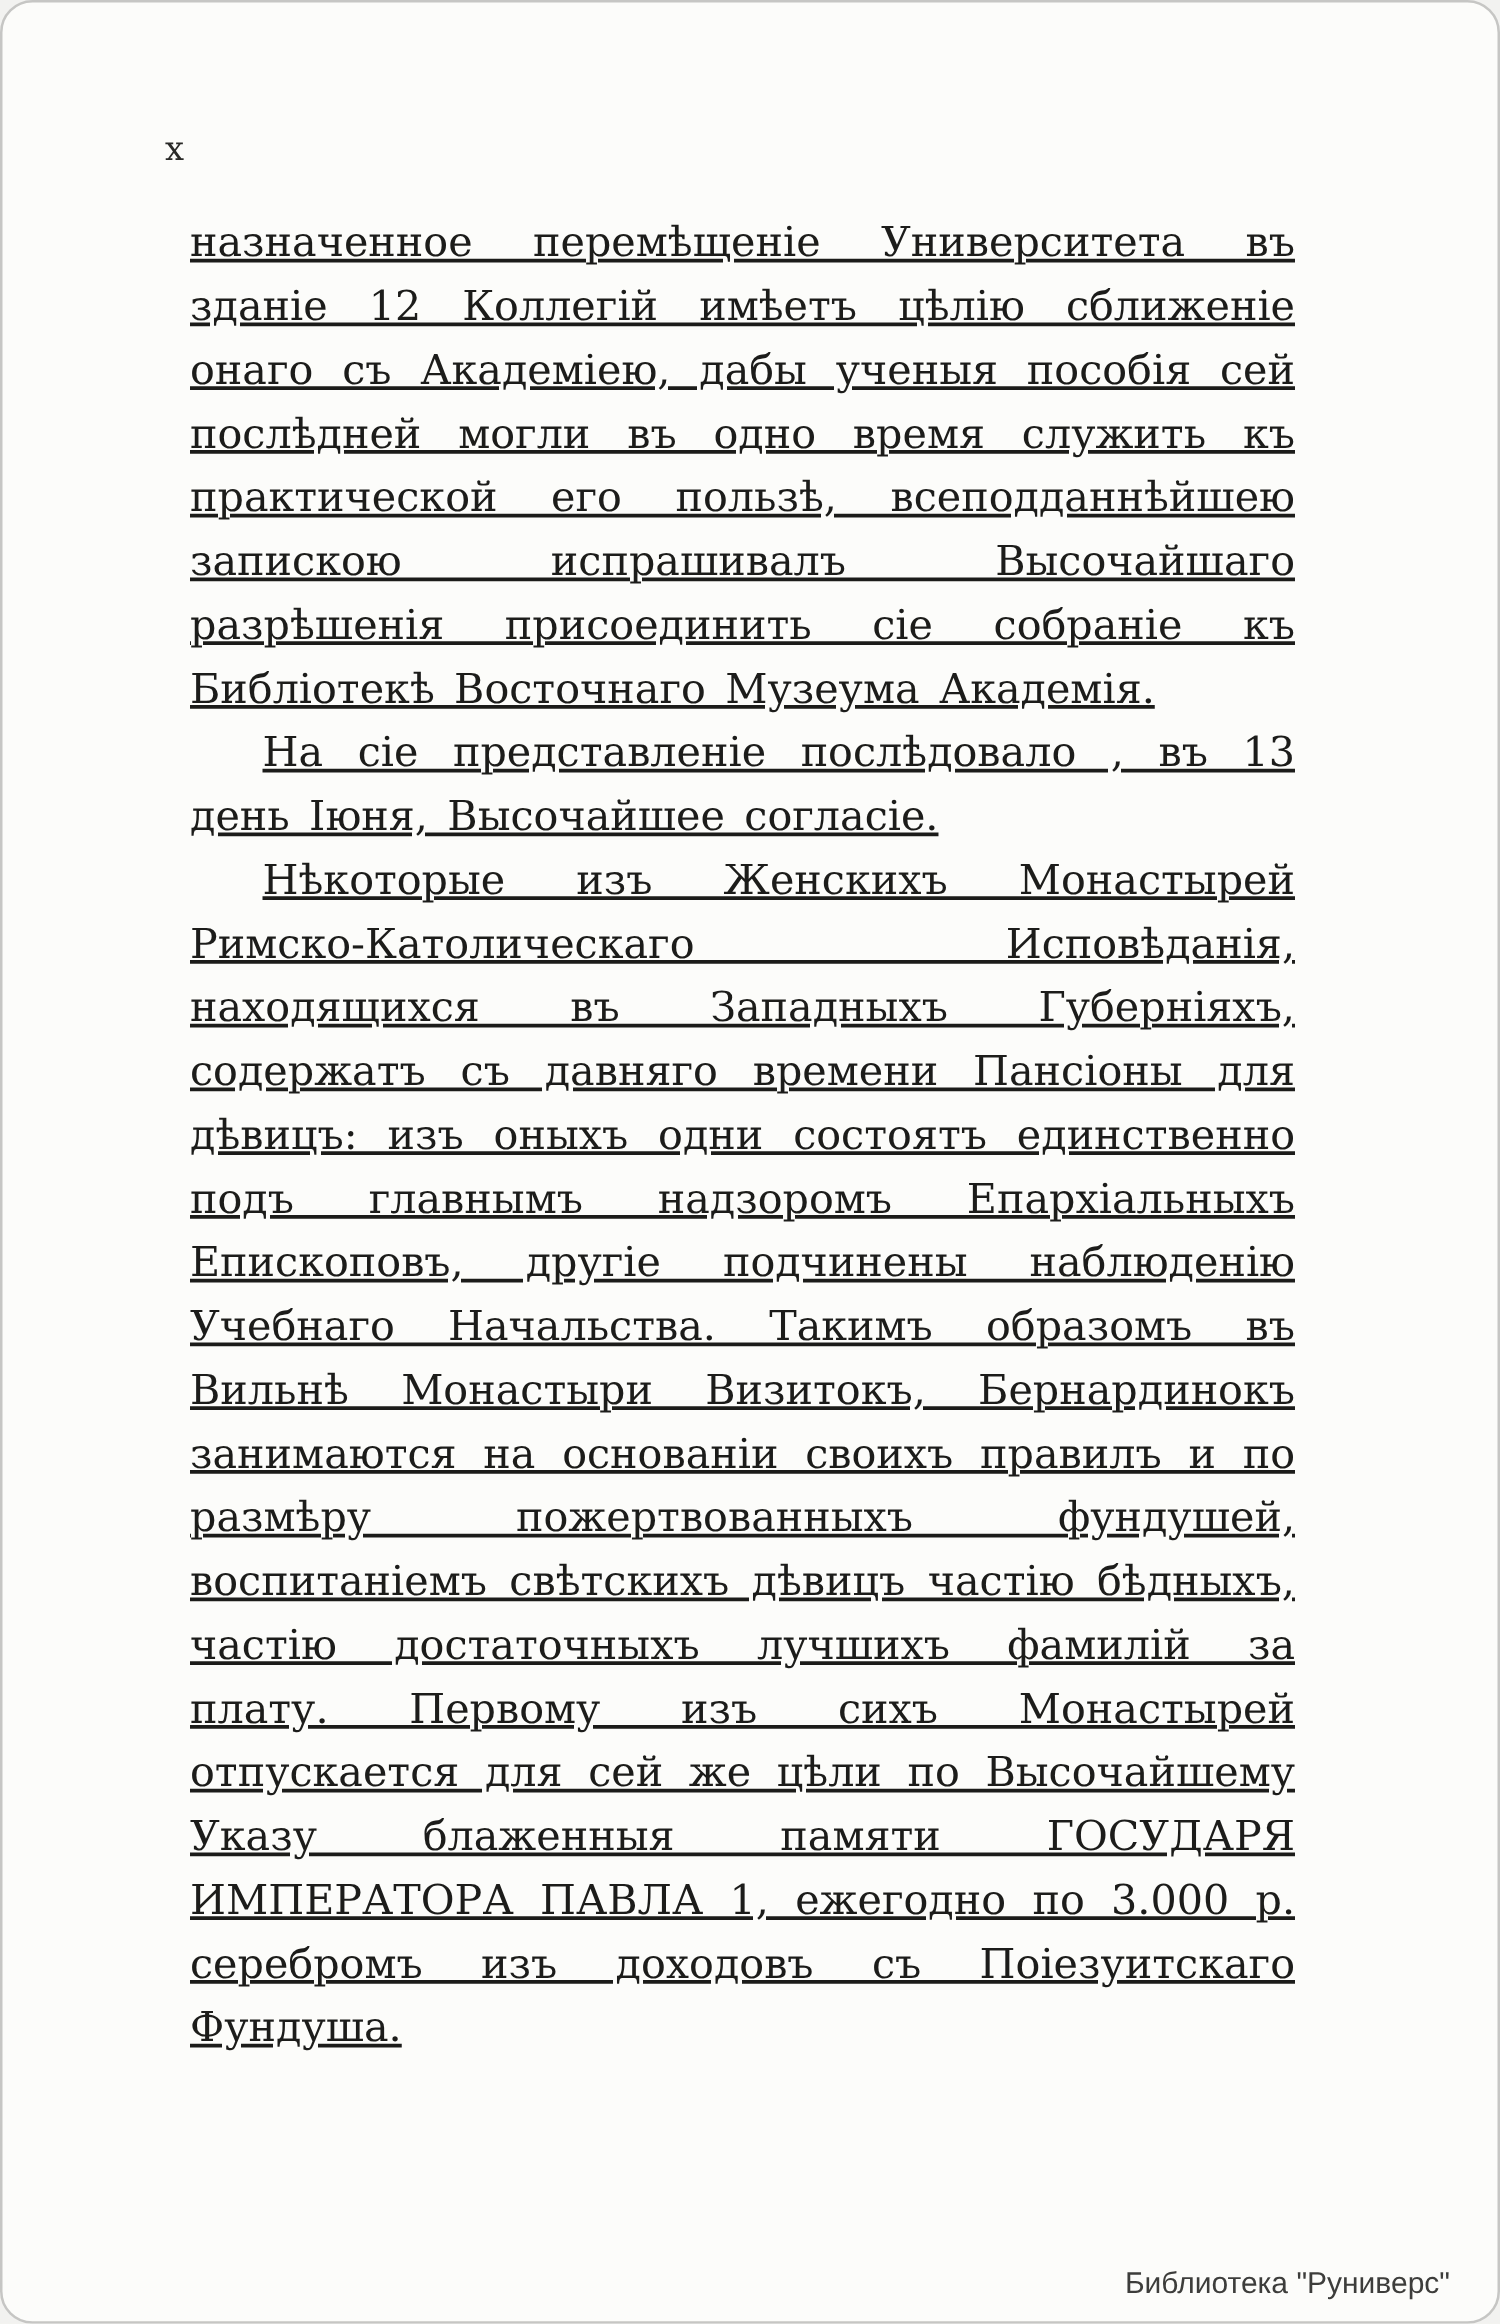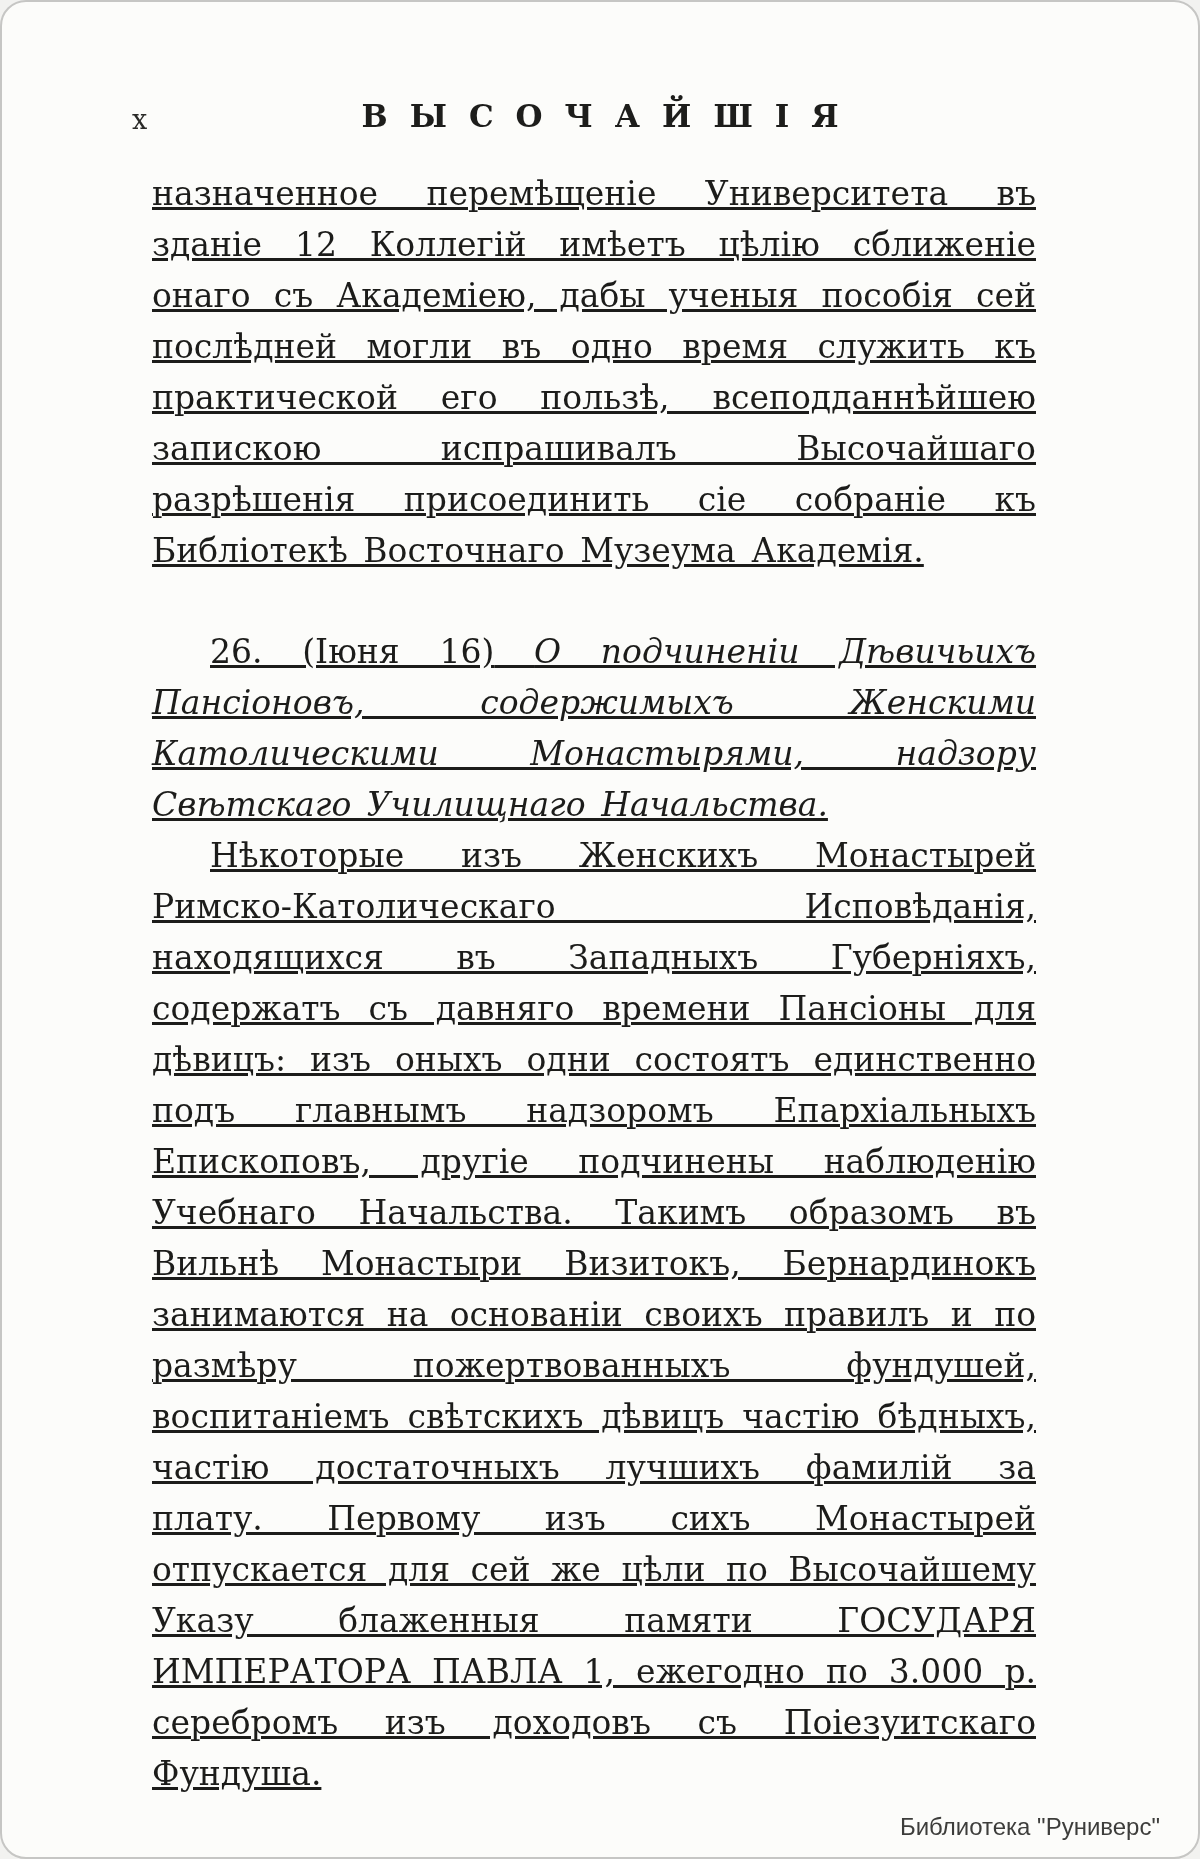--- a/index.html
+++ b/index.html
@@ -71,29 +71,28 @@
     color: #3d3d3b;
   }
 </style>
 </head>
 <body>
 
 <div class="scan-page">
 
   <header class="running-head">
     <span class="page-num">x</span>
-    <span class="running-title">ВЫСОЧАЙШІЯ</span>
   </header>
 
   <main class="page-body">
 
     <p>назначенное перемѣщеніе Университета въ зданіе 12 Коллегій имѣетъ цѣлію сближеніе онаго съ Академіею, дабы ученыя пособія сей послѣдней могли въ одно время служить къ практической его пользѣ, всеподданнѣйшею запискою испрашивалъ Высочайшаго разрѣшенія присоединить сіе собраніе къ Библіотекѣ Восточнаго Музеума Академія.</p>
 
+    <p class="indent">На сіе представленіе послѣдовало , въ 13 день Іюня, Высочайшее согласіе.</p>
 
-    <p class="indent section-heading"><span>26. (Іюня 16)</span> <span class="italic">О подчиненіи Дѣвичьихъ Пансіоновъ, содержимыхъ Женскими Католическими Монастырями, надзору Свѣтскаго Училищнаго Начальства.</span></p>
 
     <p class="indent">Нѣкоторые изъ Женскихъ Монастырей Римско-Католическаго Исповѣданія, находящихся въ Западныхъ Губерніяхъ, содержатъ съ давняго времени Пансіоны для дѣвицъ: изъ оныхъ одни состоятъ единственно подъ главнымъ надзоромъ Епархіальныхъ Епископовъ, другіе подчинены наблюденію Учебнаго Начальства. Такимъ образомъ въ Вильнѣ Монастыри Визитокъ, Бернардинокъ занимаются на основаніи своихъ правилъ и по размѣру пожертвованныхъ фундушей, воспитаніемъ свѣтскихъ дѣвицъ частію бѣдныхъ, частію достаточныхъ лучшихъ фамилій за плату. Первому изъ сихъ Монастырей отпускается для сей же цѣли по Высочайшему Указу блаженныя памяти ГОСУДАРЯ ИМПЕРАТОРА ПАВЛА 1, ежегодно по 3.000 р. серебромъ изъ доходовъ съ Поіезуитскаго Фундуша.</p>
 
   </main>
 
   <div class="watermark">Библиотека "Руниверс"</div>
 
 </div>
 
 </body></html>

